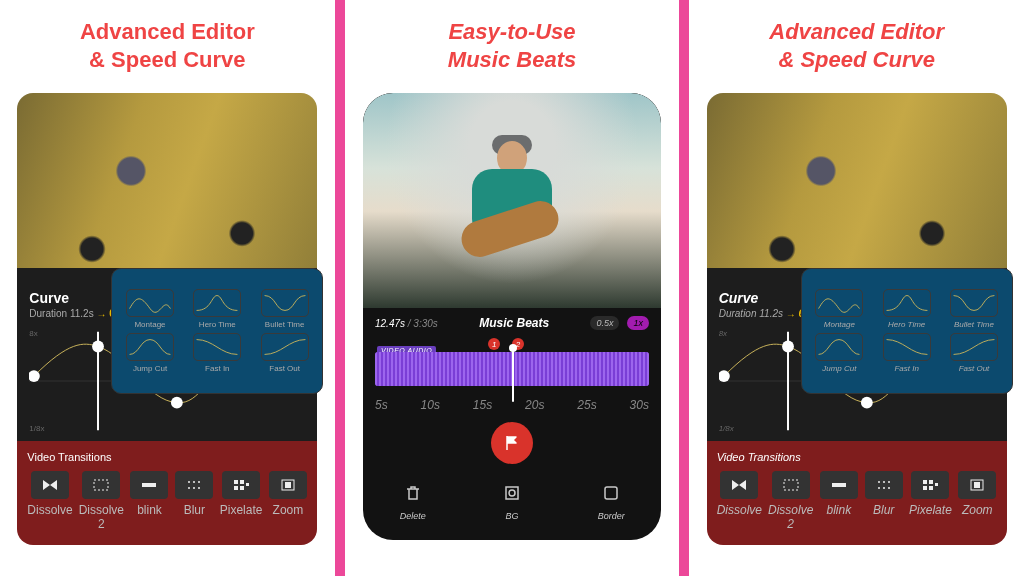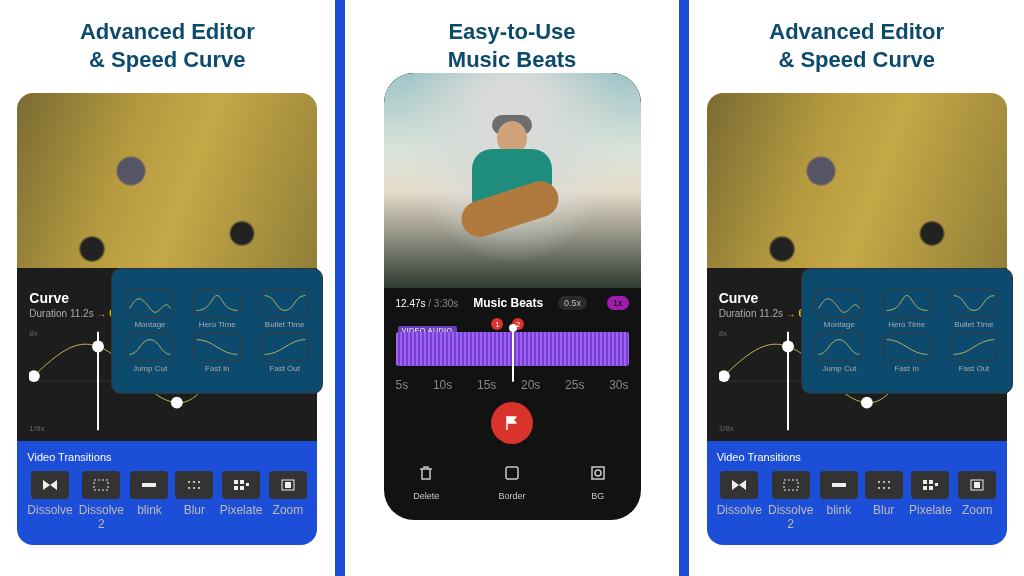--- a/index.html
+++ b/index.html
@@ -12,22 +12,22 @@
   .panel {
     flex: 1;
     background: #fff;
     display: flex;
     flex-direction: column;
     align-items: center;
     padding: 18px 10px 10px;
     position: relative;
     overflow: hidden;
   }
-  .panel + .panel { border-left: 10px solid #1d4ed8; }
-  .title { font-size: 22px; font-weight: 700; text-align: center; line-height: 1.25; color: #0c4a6e; }
+  .panel + .panel { border-left: 10px solid #ec4899; font-style: italic; }
+  .title { font-size: 22px; font-weight: 700; text-align: center; line-height: 1.25; color: #ef4444; }
 
   
   .cardA {
     margin-top: 20px;
     width: 300px;
     border-radius: 16px;
     overflow: visible;
     position: relative;
   }
   .previewA {
@@ -79,41 +79,42 @@
     position: relative;
   }
   .graph svg { width: 100%; height: 100%; }
   .dot { fill: #fff; }
   .speedLine { stroke: #c9b35a; stroke-width: 1; fill: none; }
   .yAxis { position: absolute; left: 0; font-size: 8px; color: #666; }
   .yAxis.top { top: -2px; }
   .yAxis.bot { bottom: -2px; }
 
   .transPanel {
-    background: #1d4ed8;
+    background: #7f1d1d;
     color: #fff;
     padding: 10px 10px 14px;
     border-radius: 0 0 16px 16px;
   }
   .transTitle { font-size: 11px; margin-bottom: 8px; }
   .transRow { display: flex; gap: 6px; }
   .transCell { flex: 1; text-align: center; }
   .transIcon {
     width: 38px; height: 28px;
     background: #333;
     border-radius: 4px;
     margin: 0 auto;
     display: flex; align-items: center; justify-content: center;
     color: #e4e4e4;
   }
   .transCell span { font-size: 12px; color: #bbb; display: block; margin-top: 4px; }
 
   
   .cardB {
-    width: 257px;
+    margin-top: 20px;
+    width: 298px;
     border-radius: 30px;
     background: #121212;
     overflow: hidden;
     display: flex; flex-direction: column;
     color: #fff;
   }
   .previewB {
     height: 215px;
     border-radius: 30px 30px 0 0;
     background:
@@ -130,21 +131,21 @@
   .guitarist .hat  { position:absolute; left:40px; top:-6px; width:40px;height:20px;border-radius:12px;background:#6b6d6e;}
   .guitarist .torso{ position:absolute; left:20px; top:28px; width:80px;height:70px;border-radius:20px;background:#1f8d7e;}
   .guitarist .guitar{position:absolute;left:8px;top:70px;width:100px;height:36px;border-radius:18px;background:#b07a3e;transform:rotate(-18deg);}
 
   .beatsHeader {
     display: flex; align-items: center; justify-content: space-between;
     padding: 8px 12px; font-size: 10px;
   }
   .beatsHeader .time .tot { color: #888; }
   .beatsHeader .name { font-size: 12px; font-weight: 600; flex: 1; text-align: center; }
-  .speedPills { display: flex; gap: 20px; }
+  .speedPills { display: flex; gap: 8px; }
   .pill { padding: 2px 6px; border-radius: 8px; font-size: 9px; background: #2a2a2a; color:#bbb;}
   .pill.active { background: #a21caf; color: #000; }
 
   .timeline {
     position: relative;
     height: 78px;
     padding: 0 12px;
   }
   .audioLabel {
     position: absolute; left: 14px; top: 8px;
@@ -395,33 +396,33 @@
         <div class="icon">
             <svg width="18" height="18" viewBox="0 0 18 18" fill="none" stroke="currentColor" stroke-width="1.5">
               <path d="M3 5 H15 M7 5 V3 H11 V5 M5 5 V15 H13 V5"></path>
             </svg>
           </div>
         <span>Delete</span>
       </div>
       <div class="tool">
         <div class="icon">
             <svg width="18" height="18" viewBox="0 0 18 18" fill="none" stroke="currentColor" stroke-width="1.5">
-              <rect x="3" y="3" width="12" height="12" rx="2"></rect>
+              <rect x="3" y="3" width="12" height="12"></rect>
+              <circle cx="9" cy="9" r="3"></circle>
             </svg>
           </div>
-        <span>Border</span>
+        <span>BG</span>
       </div>
       <div class="tool">
         <div class="icon">
             <svg width="18" height="18" viewBox="0 0 18 18" fill="none" stroke="currentColor" stroke-width="1.5">
-              <rect x="3" y="3" width="12" height="12"></rect>
-              <circle cx="9" cy="9" r="3"></circle>
+              <rect x="3" y="3" width="12" height="12" rx="2"></rect>
             </svg>
           </div>
-        <span>BG</span>
+        <span>Border</span>
       </div>
     </div>
   </div>
 </div>
 
 <div class="panel">
   <div class="title">
     <span>Advanced Editor</span><br>
     <span>&amp; Speed Curve</span>
   </div>

